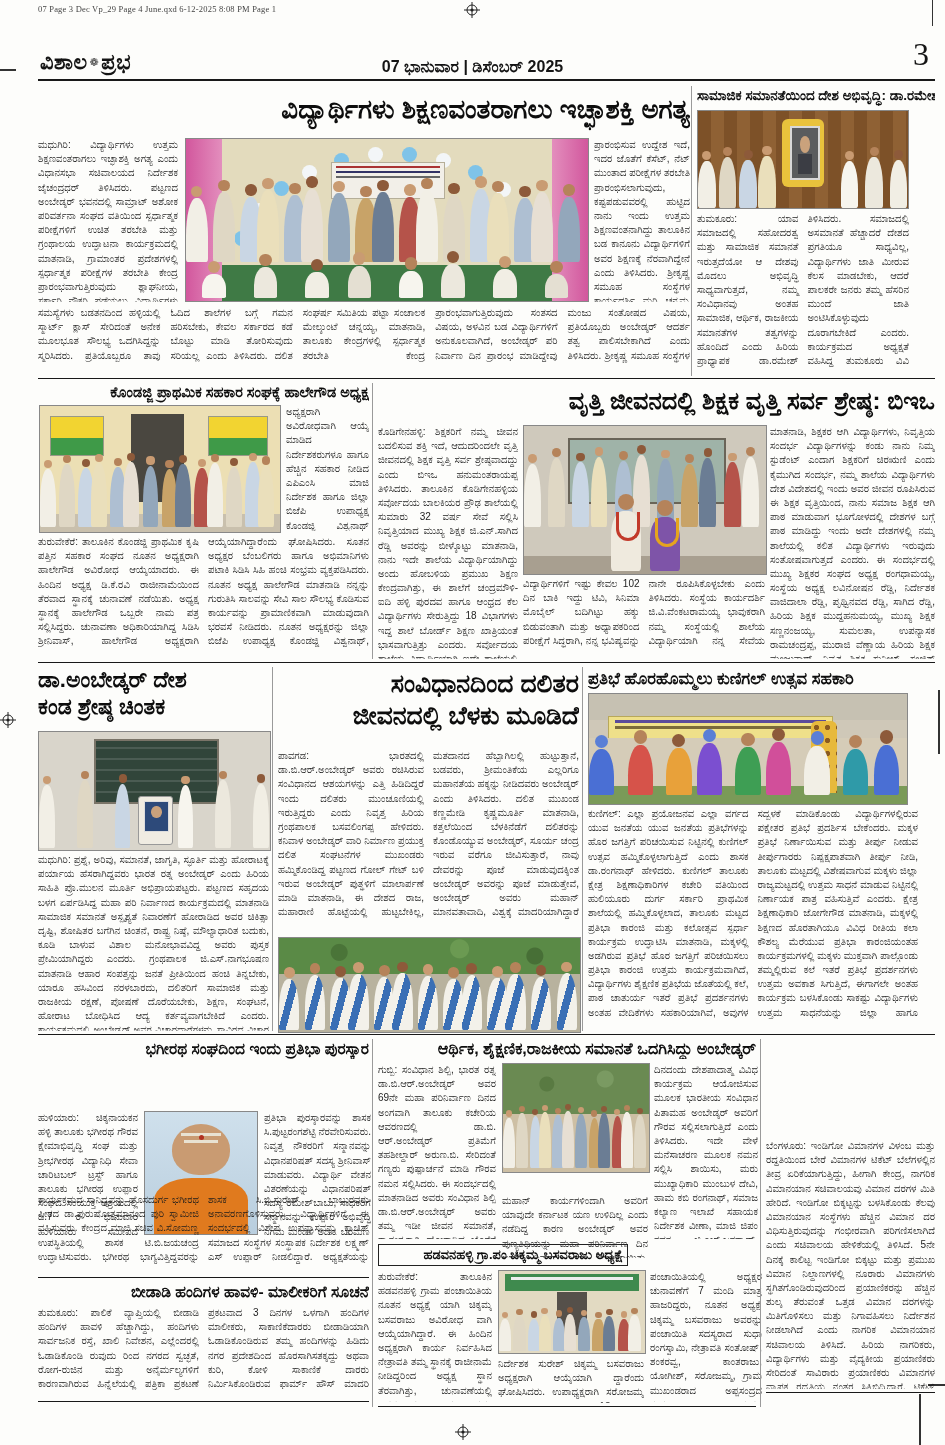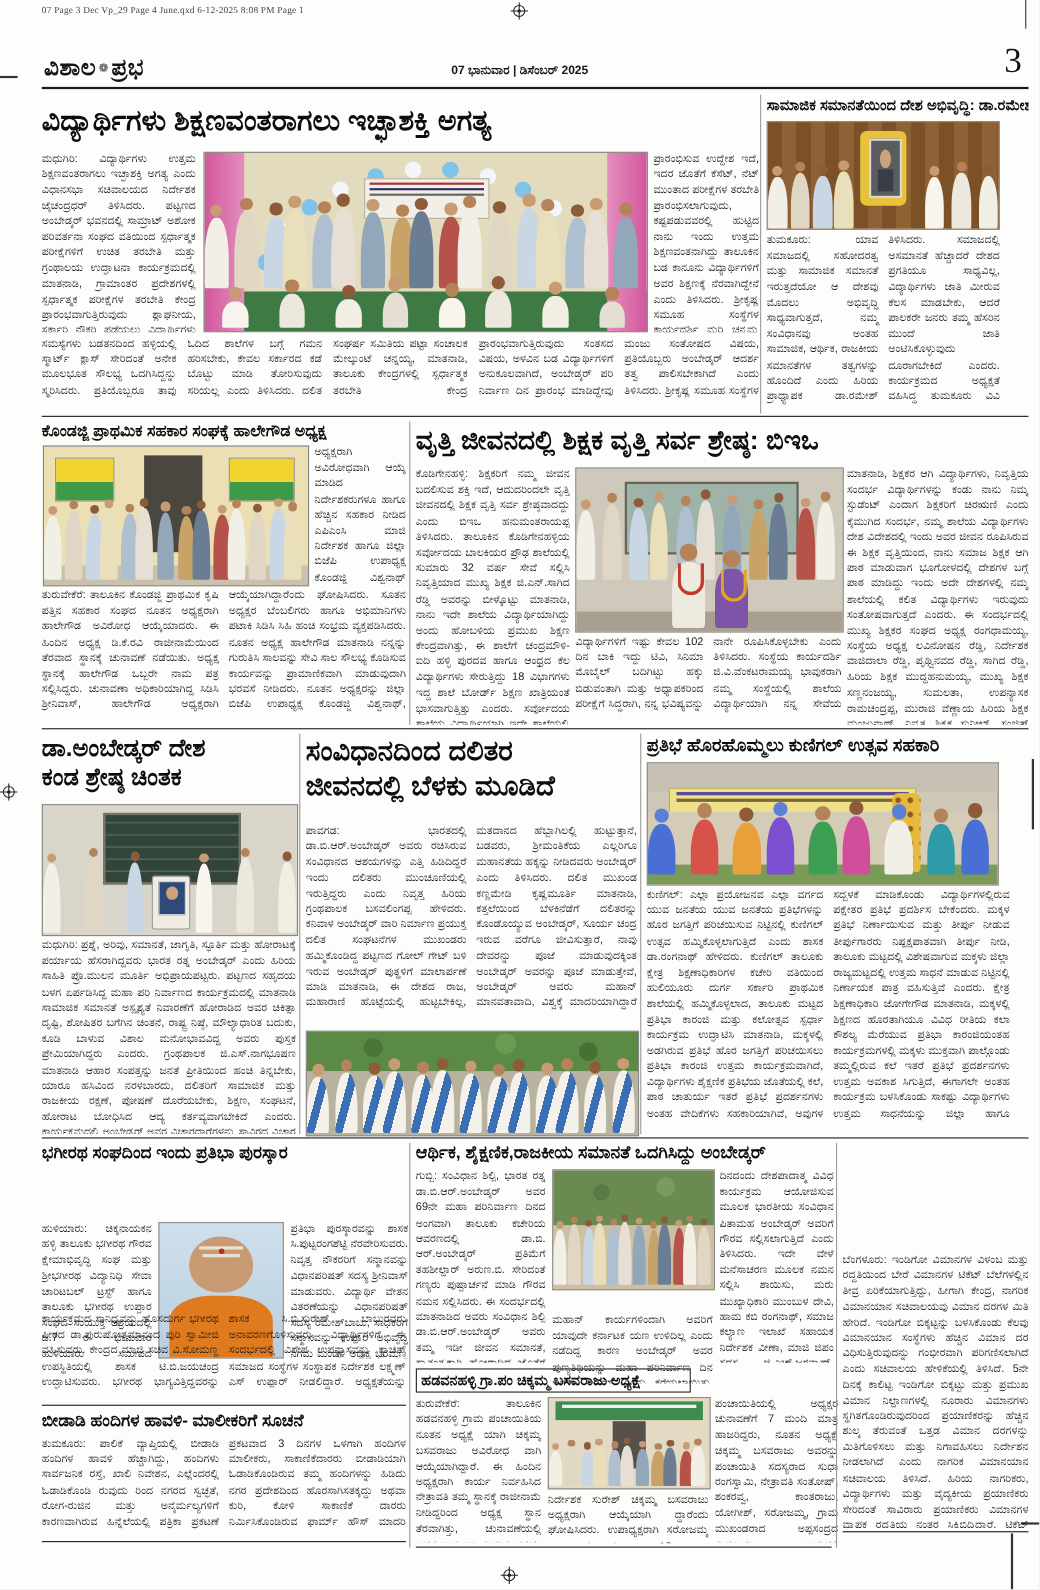--- a/index.html
+++ b/index.html
@@ -6,26 +6,26 @@
   .page{position:relative;width:945px;height:1445px;background:#fdfdfb;margin:0 auto;overflow:hidden;
         font-family:"Liberation Sans","DejaVu Sans",sans-serif;color:#141414;}
   .abs{position:absolute;}
   
   .printline{font-family:Liberation Serif, serif;font-size:8.5px;color:#444;letter-spacing:.2px;}
   .reg{width:16px;height:16px;}
   .trim{background:#333;}
   
   .logo{font-size:21px;font-weight:bold;letter-spacing:.5px;}
   .logo .mark{font-size:11px;vertical-align:3px;color:#333;padding:0 2px;}
-  .dateline-top{font-size:11px;font-weight:bold;text-align:center;}
+  .dateline-top{font-size:16px;font-weight:bold;text-align:center;}
   .pageno{font-size:32px;font-weight:500;font-family:"Liberation Serif",serif;}
   .rule{background:#191919;}
   .vrule{background:#9a9a9a;width:1px;}
   
-  .hl{font-weight:bold;color:#0d0d0d;overflow:hidden;text-align:left;}
+  .hl{font-weight:bold;color:#0d0d0d;overflow:hidden;text-align:right;}
   .hl.nw{white-space:nowrap;}
   .body-txt{font-size:10px;line-height:1.42;text-align:justify;overflow:hidden;word-break:break-word;color:#1c1c1c;}
   .cols2{column-count:2;column-gap:9px;}
   .cols5{column-count:5;column-gap:10px;}
   .tri{display:flex;gap:6px;}
   .tri .body-txt{flex:none;}
   .boxed-hl{border:1px solid #222;}
   
   .photo{position:absolute;overflow:hidden;border:1px solid #888;background:#cfc8b8;}
   .photo .layer{position:absolute;}

